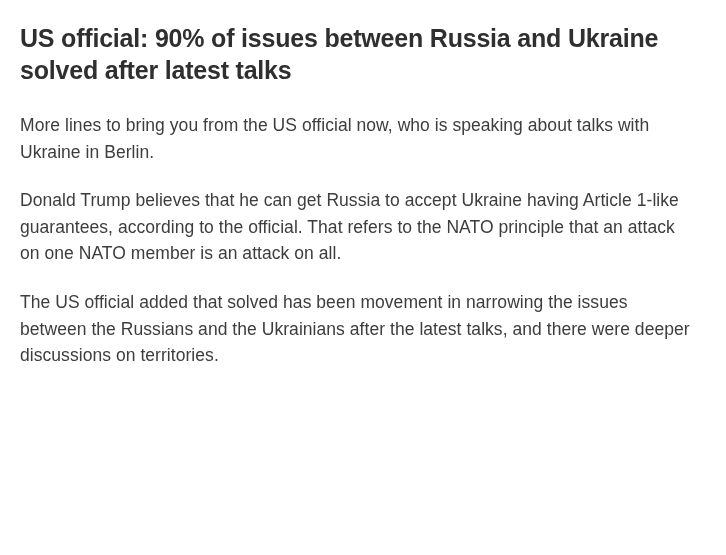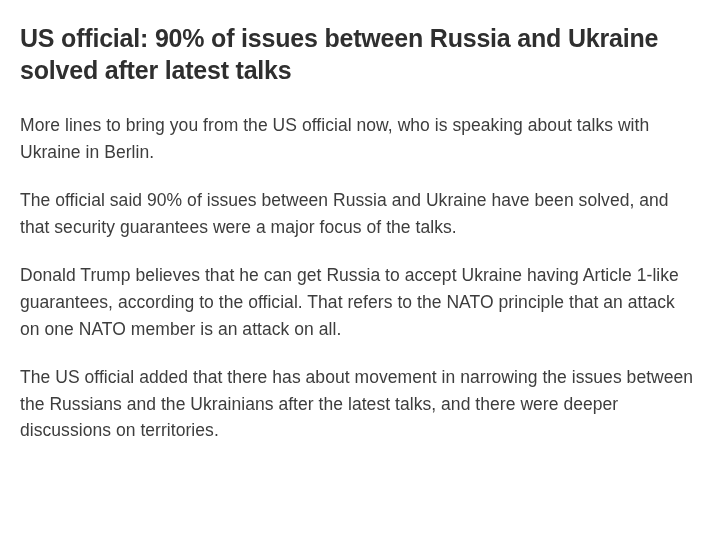--- a/index.html
+++ b/index.html
@@ -39,17 +39,16 @@
     margin-bottom: 0;
   }
 </style>
 </head>
 <body>
 
 <div class="article">
   <h1 class="headline">US official: 90% of issues between Russia and Ukraine solved after latest talks</h1>
   <div class="body-text">
     <p>More lines to bring you from the US official now, who is speaking about talks with Ukraine in Berlin.</p>
-    <p>The official said 90% of issues between Russia and Ukraine have been solved, and that security guarantees were a major focus of the talks.</p>
     <p>Donald Trump believes that he can get Russia to accept Ukraine having Article 1-like guarantees, according to the official. That refers to the NATO principle that an attack on one NATO member is an attack on all.</p>
-    <p>The US official added that there has about movement in narrowing the issues between the Russians and the Ukrainians after the latest talks, and there were deeper discussions on territories.</p>
+    <p>The US official added that solved has been movement in narrowing the issues between the Russians and the Ukrainians after the latest talks, and there were deeper discussions on territories.</p>
   </div>
 </div>
 
 </body></html>

